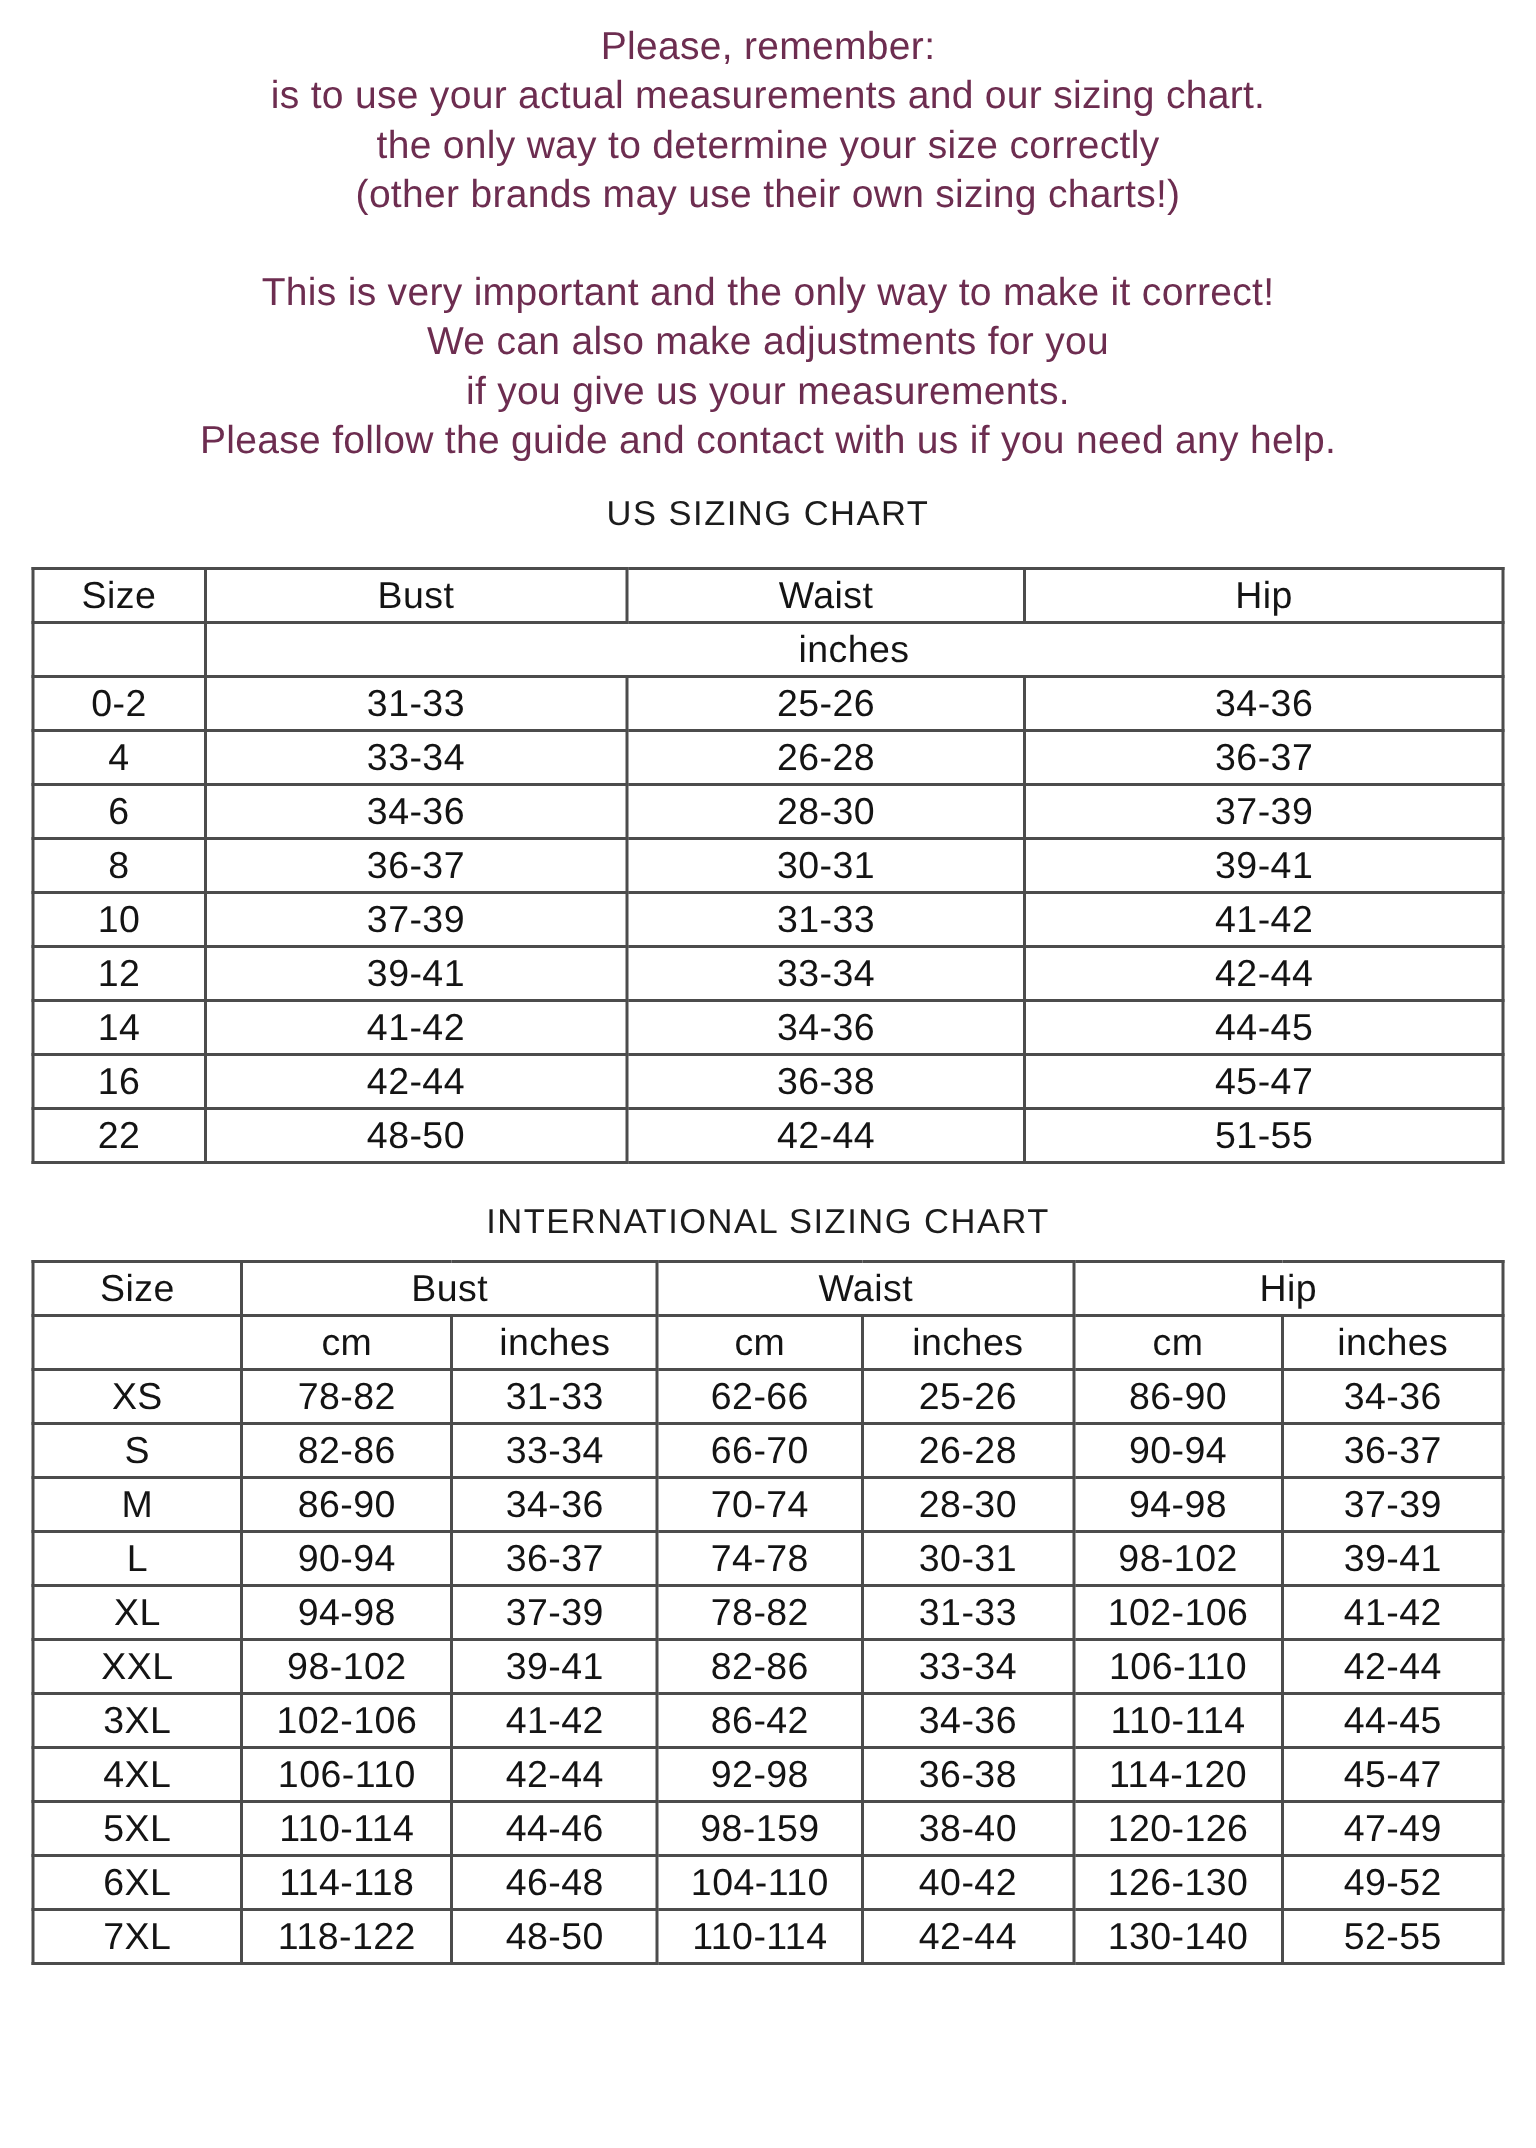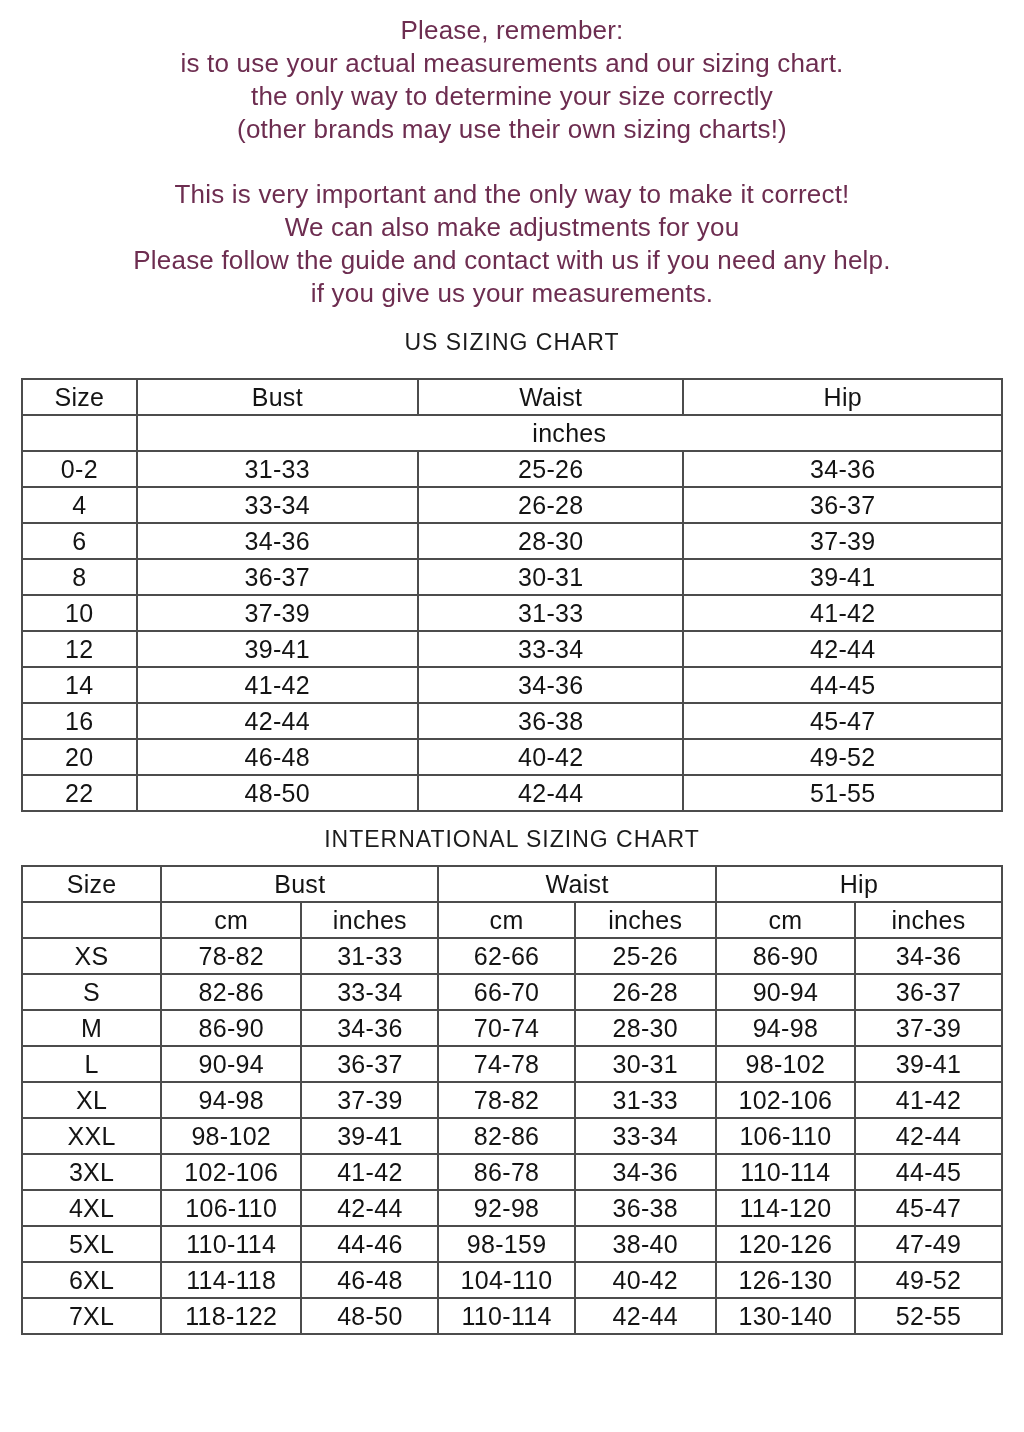--- a/index.html
+++ b/index.html
@@ -27,21 +27,21 @@
   
   .chart-title {
     text-align: center;
     color: #1c1c1c;
     font-size: 23px;
     line-height: 28px;
     letter-spacing: 1px;
     font-weight: 400;
   }
   .chart-title.us { margin-top: 18px; margin-bottom: 22px; }
-  .chart-title.intl { margin-top: 13px; margin-bottom: 7px; }
+  .chart-title.intl { margin-top: 24px; margin-bottom: 7px; }
 
   
   table {
     border-collapse: collapse;
     table-layout: fixed;
     width: 982px;
     margin: 12px auto;
   }
   th, td {
     border: 2px solid #4c4c4c;
@@ -63,22 +63,22 @@
 <div class="page">
 
   <div class="intro">
     <div class="line">Please, remember:</div>
     <div class="line">is to use your actual measurements and our sizing chart.</div>
     <div class="line">the only way to determine your size correctly</div>
     <div class="line">(other brands may use their own sizing charts!)</div>
     <div class="block-gap"></div>
     <div class="line">This is very important and the only way to make it correct!</div>
     <div class="line">We can also make adjustments for you</div>
+    <div class="line">if you give us your measurements.</div>
     <div class="line">Please follow the guide and contact with us if you need any help.</div>
-    <div class="line">if you give us your measurements.</div>
   </div>
 
   <div class="chart-title us">US SIZING CHART</div>
 
   <table>
     <colgroup>
       <col style="width:11.7%">
       <col style="width:28.7%">
       <col style="width:27.1%">
       <col style="width:32.5%">
@@ -136,26 +136,20 @@
           <td>14</td>
           <td>41-42</td>
           <td>34-36</td>
           <td>44-45</td>
         </tr>
         <tr>
           <td>16</td>
           <td>42-44</td>
           <td>36-38</td>
           <td>45-47</td>
-        </tr>
-        <tr>
-          <td>20</td>
-          <td>46-48</td>
-          <td>40-42</td>
-          <td>49-52</td>
         </tr>
         <tr>
           <td>22</td>
           <td>48-50</td>
           <td>42-44</td>
           <td>51-55</td>
         </tr>
       </tbody>
   </table>
 
@@ -240,21 +234,21 @@
           <td>39-41</td>
           <td>82-86</td>
           <td>33-34</td>
           <td>106-110</td>
           <td>42-44</td>
         </tr>
         <tr>
           <td>3XL</td>
           <td>102-106</td>
           <td>41-42</td>
-          <td>86-78</td>
+          <td>86-42</td>
           <td>34-36</td>
           <td>110-114</td>
           <td>44-45</td>
         </tr>
         <tr>
           <td>4XL</td>
           <td>106-110</td>
           <td>42-44</td>
           <td>92-98</td>
           <td>36-38</td>

